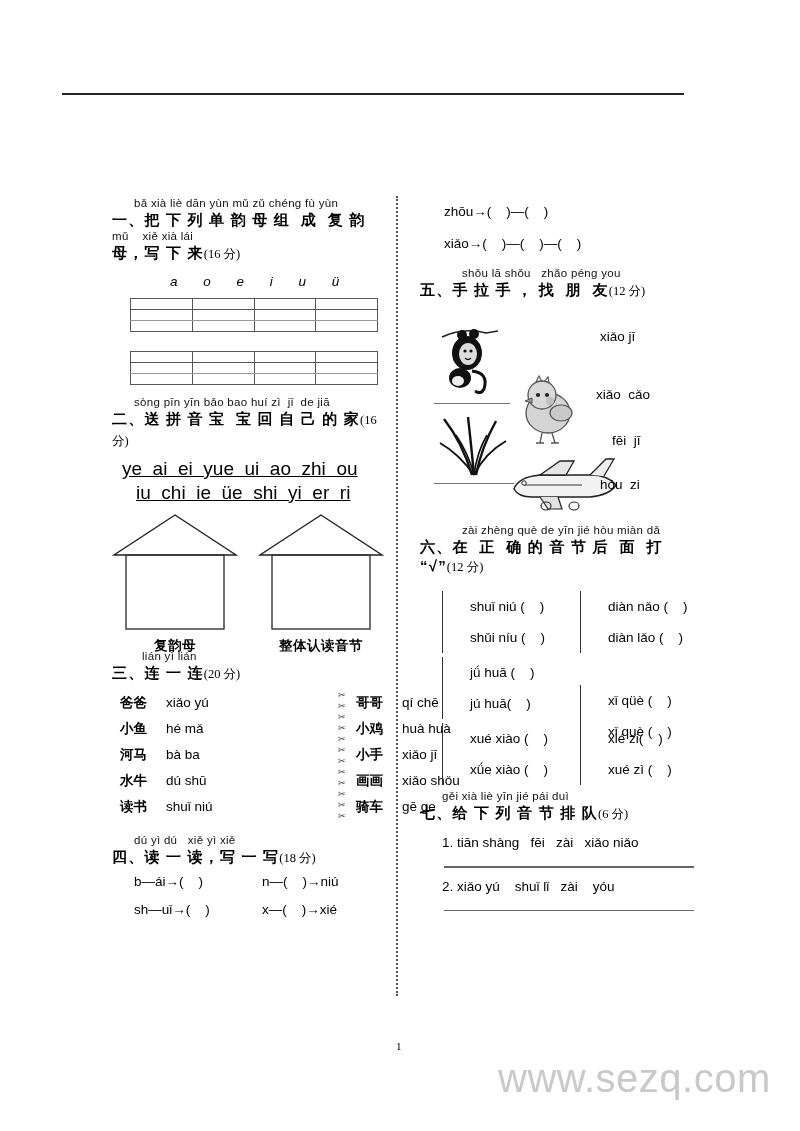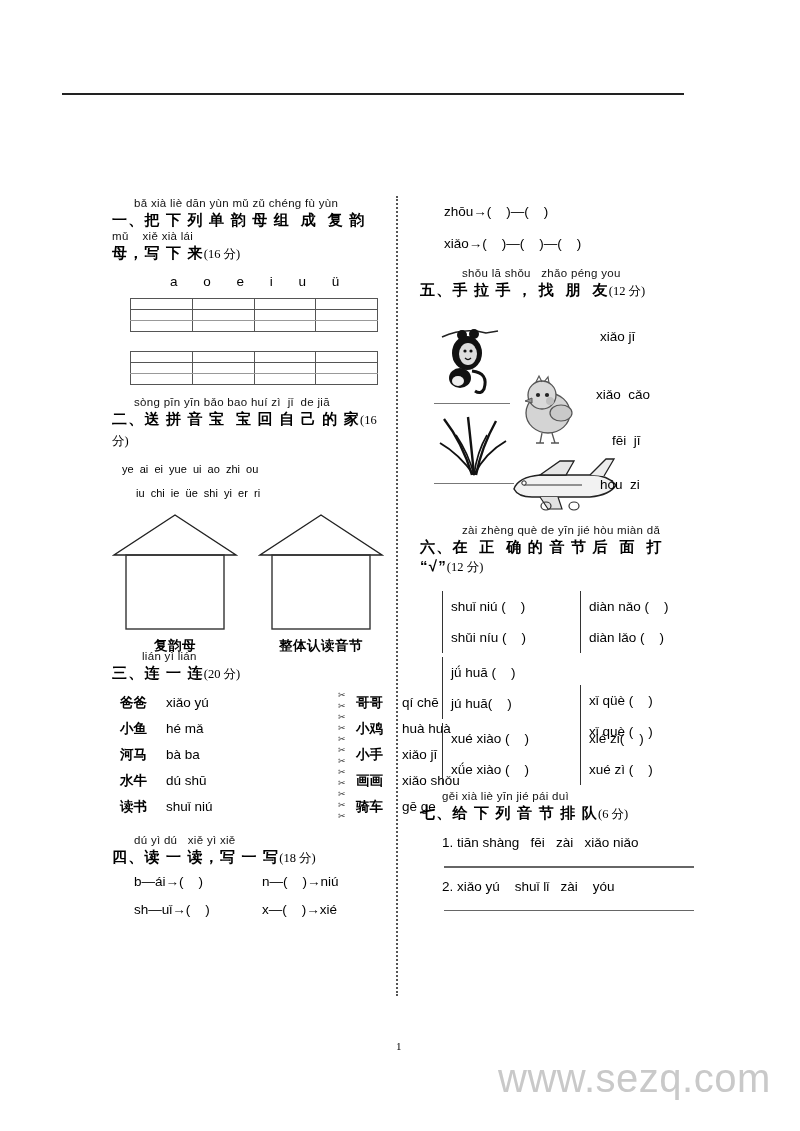--- a/index.html
+++ b/index.html
@@ -79,43 +79,45 @@
     font-family: "Liberation Serif", serif;
   }
 
   
   .vowel-row {
     margin-top: 9px;
     padding-left: 58px;
     font-size: 13.5px;
     letter-spacing: 11px;
     line-height: 18px;
+    font-style: italic;
   }
 
   
   .grid-block { margin-top: 7px; padding-left: 18px; }
   .grid-tbl {
     border-collapse: collapse;
     width: 248px;
     border: 1.6px solid #222;
   }
   .grid-tbl td {
     border: 1px solid #555;
     height: 10px;
     padding: 0;
   }
   .grid-tbl tr.mid td { border-top: 1px solid #999; border-bottom: 1px solid #999; }
   .grid-tbl td.vsep { border-left: 1.6px solid #222; }
   .grid-gap { height: 12px; }
 
   
   .syl-row {
-    font-size: 11px;
+    font-size: 19px;
     line-height: 24px;
     white-space: pre;
+    text-decoration: underline;
   }
   .syl-row.r1 { padding-left: 10px; margin-top: 6px; }
   .syl-row.r2 { padding-left: 24px; }
 
   
   .houses {
     position: relative;
     margin-top: 6px;
     height: 132px;
     width: 278px;
@@ -209,21 +211,21 @@
   
   .tick-wrap {
     position: relative;
     margin-top: 8px;
     height: 200px;
   }
   .tick-group {
     position: absolute;
     font-size: 13.5px;
     line-height: 31px;
-    padding-left: 8px;
+    padding-left: 27px;
     border-left: 1.4px solid #333;
   }
   .tick-group .tline { white-space: pre; }
 
   
   .order-item {
     font-size: 13.5px;
     line-height: 22px;
     padding-left: 22px;
     margin-top: 8px;

